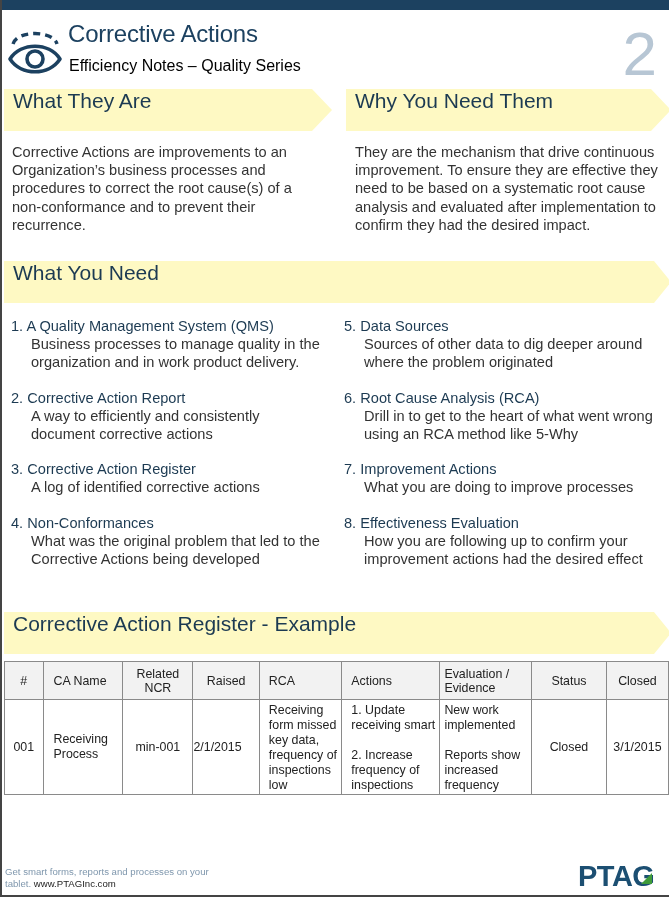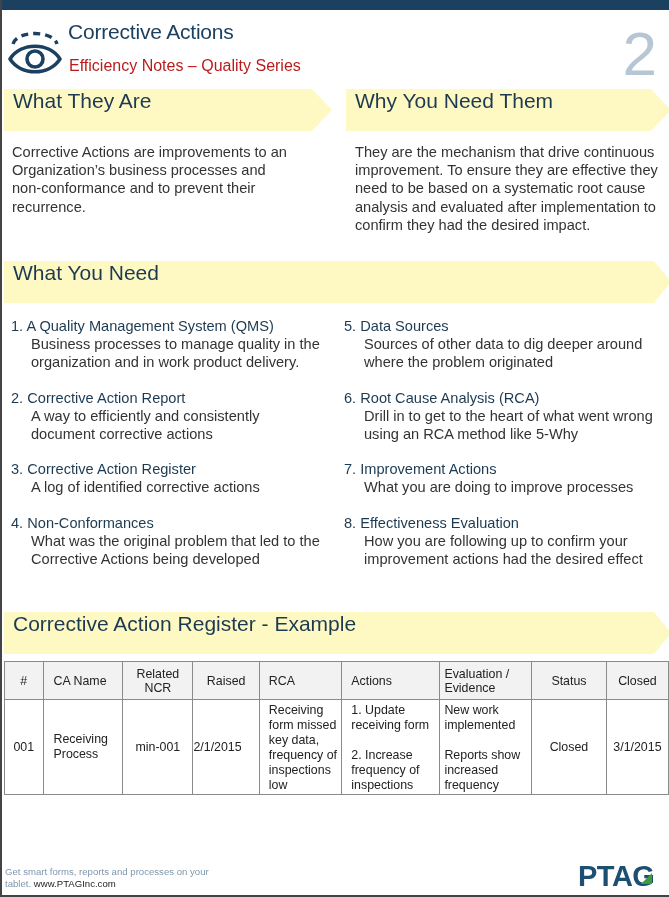--- a/index.html
+++ b/index.html
@@ -3,22 +3,22 @@
 <meta charset="utf-8">
 <style>
   * { box-sizing: border-box; margin: 0; padding: 0; }
   html, body { width: 669px; height: 897px; background: #ffffff; overflow: hidden; }
   body { font-family: "Liberation Sans", sans-serif; color: #333333; position: relative; }
 
   .page { position: absolute; left: 0; top: 0; width: 669px; height: 897px; border-left: 2px solid #444; }
   .top-bar { position: absolute; left: 0; top: 0; width: 669px; height: 10px; background: #1c4160; }
 
   .eye-icon { position: absolute; left: 5px; top: 24px; width: 56px; height: 52px; }
-  .title { position: absolute; left: 66px; top: 20px; font-size: 21px; color: #1c4160; letter-spacing: -0.2px; }
-  .subtitle { position: absolute; left: 67px; top: 57px; font-size: 16px; color: #b91c1c; }
+  .title { position: absolute; left: 66px; top: 20px; font-size: 24px; color: #1c4160; letter-spacing: -0.2px; }
+  .subtitle { position: absolute; left: 67px; top: 57px; font-size: 16px; color: #000000; }
   .page-number { position: absolute; right: 12px; top: 18px; font-size: 62px; color: #b7c6d4; font-weight: normal; }
 
   .banner { position: absolute; background: #fef9c3; height: 42px; display: flex; }
   .banner .label { font-size: 21px; color: #1c3a52; padding-left: 9px; white-space: nowrap; }
   .banner-what { left: 2px; top: 89px; width: 328px; clip-path: polygon(0 0, 308px 0, 328px 50%, 308px 100%, 0 100%); }
   .banner-why { left: 344px; top: 89px; width: 325px; clip-path: polygon(0 0, 305px 0, 325px 50%, 305px 100%, 0 100%); }
   .banner-need { left: 2px; top: 261px; width: 667px; clip-path: polygon(0 0, 650px 0, 667px 50%, 650px 100%, 0 100%); }
   .banner-register { left: 2px; top: 612px; width: 667px; clip-path: polygon(0 0, 650px 0, 667px 50%, 650px 100%, 0 100%); }
 
   .para { position: absolute; font-size: 14.6px; line-height: 18.2px; color: #333; }
@@ -70,20 +70,21 @@
   <div class="title">Corrective Actions</div>
   <div class="subtitle">Efficiency Notes – Quality Series</div>
   <div class="page-number">2</div>
 
   <div class="banner banner-what">
     <span class="label">What They Are</span>
   </div>
   <div class="para para-what">
     <span class="cell-line">Corrective Actions are improvements to an</span>
     <span class="cell-line">Organization’s business processes and</span>
+    <span class="cell-line">procedures to correct the root cause(s) of a</span>
     <span class="cell-line">non-conformance and to prevent their</span>
     <span class="cell-line">recurrence.</span>
   </div>
 
   <div class="banner banner-why">
     <span class="label">Why You Need Them</span>
   </div>
   <div class="para para-why">
     <span class="cell-line">They are the mechanism that drive continuous</span>
     <span class="cell-line">improvement. To ensure they are effective they</span>
@@ -172,21 +173,21 @@
         <td class="c-rca">
           <span class="cell-line">Receiving</span>
           <span class="cell-line">form missed</span>
           <span class="cell-line">key data,</span>
           <span class="cell-line">frequency of</span>
           <span class="cell-line">inspections</span>
           <span class="cell-line">low</span>
         </td>
         <td class="c-actions">
           <span class="cell-line">1. Update</span>
-          <span class="cell-line">receiving form</span>
+          <span class="cell-line">receiving smart</span>
           <span class="cell-gap"></span>
           <span class="cell-line">2.  Increase</span>
           <span class="cell-line">frequency of</span>
           <span class="cell-line">inspections</span>
         </td>
         <td class="c-eval">
           <span class="cell-line">New work</span>
           <span class="cell-line">implemented</span>
           <span class="cell-gap"></span>
           <span class="cell-line">Reports show</span>

